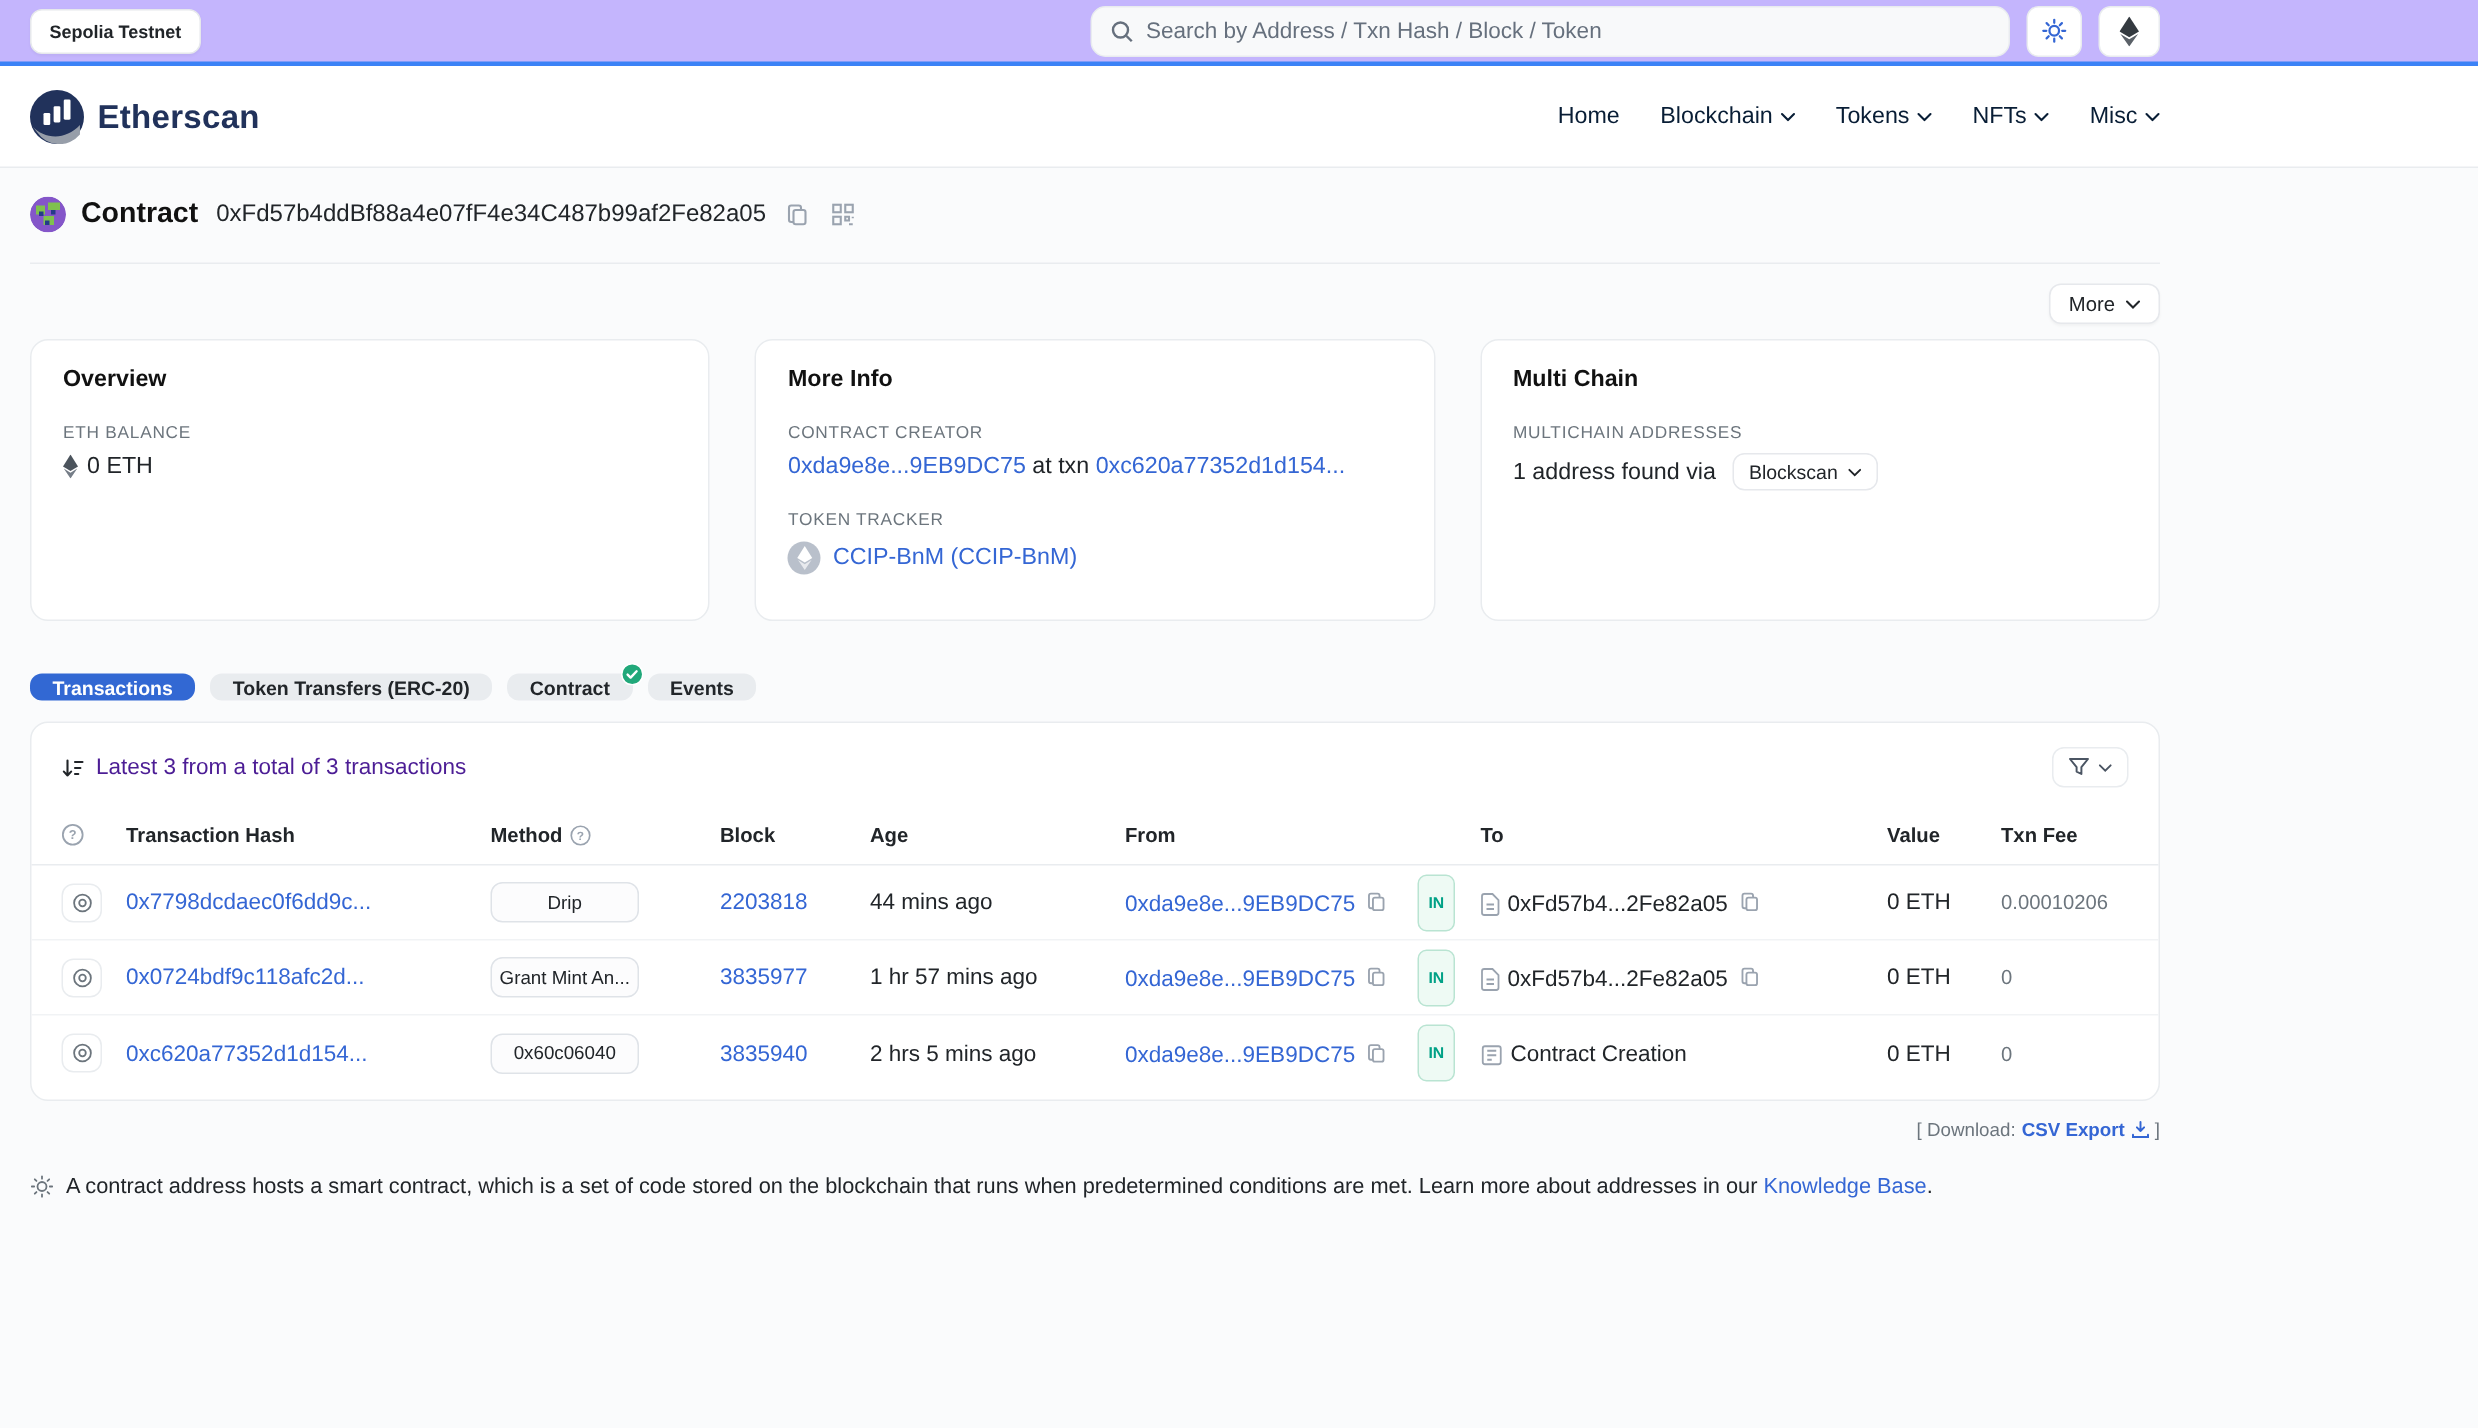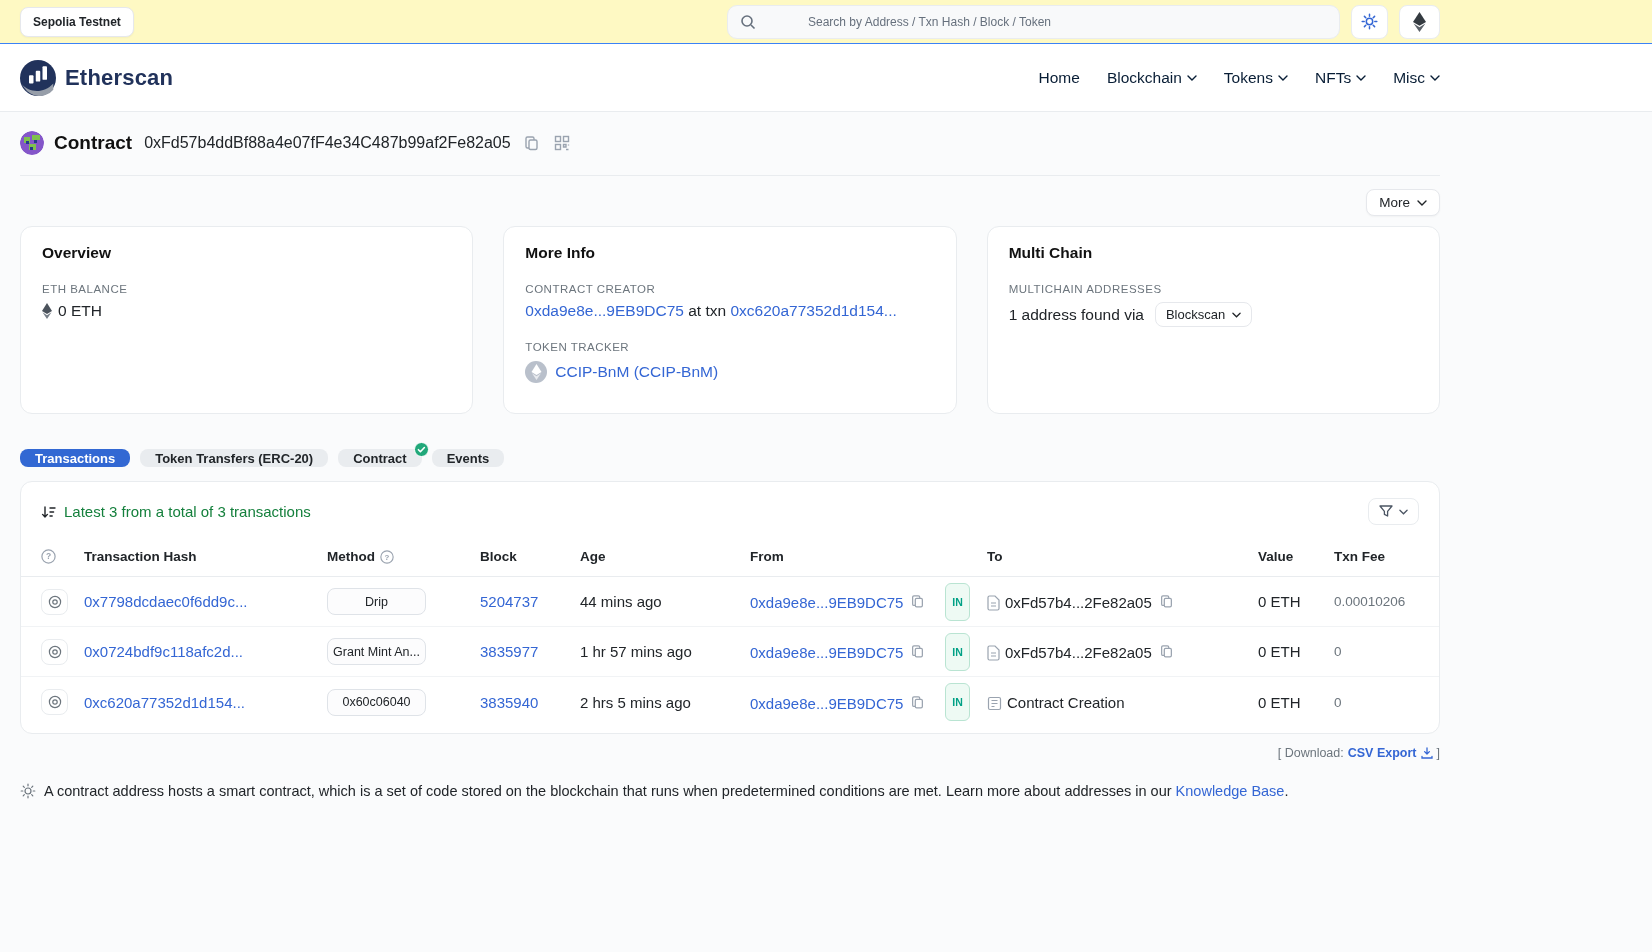--- a/index.html
+++ b/index.html
@@ -1,29 +1,29 @@
 <!DOCTYPE html>
 <html><head>
 <meta charset="utf-8">
 <style>
   * { margin:0; padding:0; box-sizing:border-box; }
   html,body { width:1652px; height:952px; overflow:hidden; }
   body { font-family:"Liberation Sans", sans-serif; background:#fafbfc; color:#212529; }
 
   
-  .topbar { height:44px; background:#fef9c3; border-bottom:1px solid #3b82f6;
+  .topbar { height:44px; background:#c4b5fd; border-bottom:3px solid #3b82f6;
             display:flex; align-items:center; padding:0 212px 0 20px; }
   .network-btn { background:#fff; border:1px solid #e6e8ec; border-radius:8px;
                  box-shadow:0 1px 2px rgba(0,0,0,.04); font-size:12px; font-weight:700;
                  color:#212529; padding:7px 12px; cursor:pointer; }
   .topbar-right { margin-left:auto; display:flex; align-items:center; gap:11px; }
   .searchbox { width:613px; height:34px; background:#f8f9fa; border:1px solid #e9ecef;
                border-radius:10px; display:flex; align-items:center; padding:0 12px; gap:8px; }
   .searchbox input { border:none; outline:none; background:transparent; flex:1;
-                     font-size:12px; color:#212529; font-family:inherit;margin-left:44px; }
+                     font-size:15px; color:#212529; font-family:inherit; }
   .searchbox input::placeholder { color:#66707d; }
   .icon-btn { height:34px; background:#fff; border:1px solid #e9ecef; border-radius:8px;
               display:flex; align-items:center; justify-content:center; cursor:pointer; }
   .sun-btn { width:37px; }
   .eth-btn { width:41px; }
 
   
   .header { height:68px; background:#fff; border-bottom:1px solid #e9ecef;
             display:flex; align-items:center; padding:0 212px 0 20px; }
   .brand { display:flex; align-items:center; gap:9px; cursor:pointer; }
@@ -65,21 +65,21 @@
   
   .tabs { display:flex; gap:10px; margin-top:35px; }
   .tab { position:relative; border:none; border-radius:8px; height:18px; padding:0 15px;
          font-size:13px; font-weight:700; font-family:inherit; background:#e9ecef; color:#212529; cursor:pointer; }
   .tab.active { background:#3268d3; color:#fff; }
   .tab-check { position:absolute; top:-7px; right:-7px; width:15px; height:15px; }
 
   
   .tx-card { background:#fff; border:1px solid #e9ecef; border-radius:12px; margin-top:14px; padding:16px 0 6px; }
   .tx-summary { display:flex; align-items:center; padding:0 20px; margin-bottom:12px; }
-  .tx-summary-text { font-size:15px; color:#15803d; margin-left:8px; }
+  .tx-summary-text { font-size:15px; color:#4c1d95; margin-left:8px; }
   .filter-btn { margin-left:auto; display:flex; align-items:center; gap:6px; background:#fff;
                 border:1px solid #e9ecef; border-radius:8px; padding:6px 10px; cursor:pointer; }
 
   .tx-grid { display:grid; grid-template-columns:43px 243px 153px 100px 170px 195px 42px 271px 76px 1fr;
              align-items:center; padding:0 20px; }
   .tx-head { height:40px; border-bottom:1px solid #e9ecef; }
   .tx-head .th { font-size:13.5px; font-weight:700; color:#212529; white-space:nowrap;
                  display:flex; align-items:center; gap:5px; }
   .th-link { color:#3466d4; cursor:pointer; }
   .tx-row { height:50px; border-bottom:1px solid #f1f3f5; }
@@ -369,21 +369,21 @@
           </span>
         </button>
       </div>
       <div class="cell">
           <a class="lnk">0x7798dcdaec0f6dd9c...</a>
         </div>
       <div class="cell">
           <span class="method-badge">Drip</span>
         </div>
       <div class="cell">
-          <a class="lnk">5204737</a>
+          <a class="lnk">2203818</a>
         </div>
       <div class="cell">
           <span>44 mins ago</span>
         </div>
       <div class="cell">
         <a class="lnk">0xda9e8e...9EB9DC75</a>
         <button class="ghost-ic">
           <span>
             <svg width="15" height="15" viewBox="0 0 17 17" fill="none" stroke="#9aa3af" stroke-width="1.4">
                 <rect x="6" y="5" width="8" height="9.5" rx="1.5"></rect>

